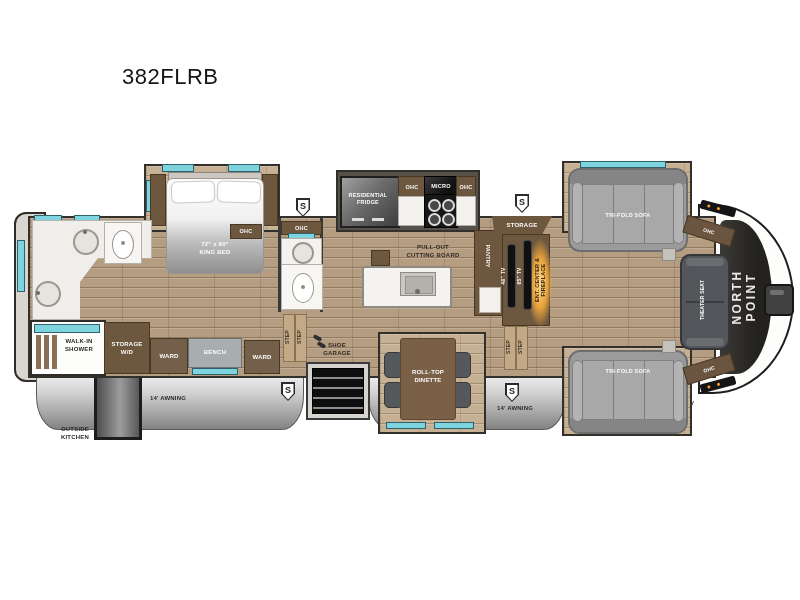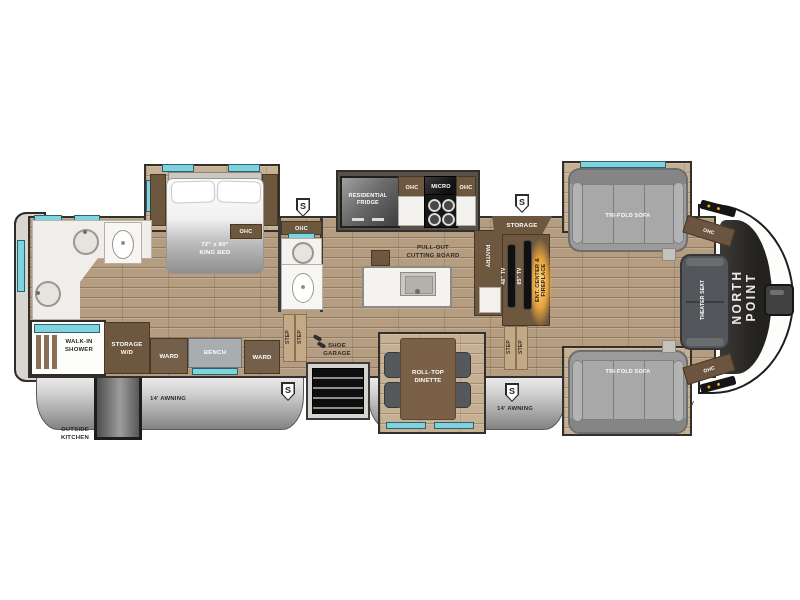--- a/index.html
+++ b/index.html
@@ -42,20 +42,21 @@
     border:1px solid #818181;}
   .arm{position:absolute;width:9px;background:#b3b3b3;border:1px solid #7e7e7e;border-radius:6px;}
   .chair{position:absolute;width:17px;height:24px;background:#56595c;border:1.5px solid #36383a;border-radius:5px;}
   .title{position:absolute;font:400 22px/1 "Liberation Sans",sans-serif;color:#151515;letter-spacing:.5px;}
 </style>
 </head>
 <body>
 
 <div id="stage">
 
+  <div class="title" style="left:122px;top:66px;">382FLRB</div>
 
   <div class="abs" style="left:14px;top:212px;width:28px;height:166px;background:#d9d6d1;border:2px solid #2f2c29;border-radius:12px 0 0 12px;"></div>
   <div class="teal" style="left:17px;top:240px;width:6px;height:50px;"></div>
 
   <div class="abs awn" style="left:36px;top:372px;width:266px;height:56px;">
     <div class="lbl" style="left:96px;top:22px;width:70px;">14' AWNING</div>
   </div>
 
   <div class="abs awn" style="left:368px;top:372px;width:196px;height:56px;">
     <div class="lbl" style="left:106px;top:32px;width:80px;">14' AWNING</div>

